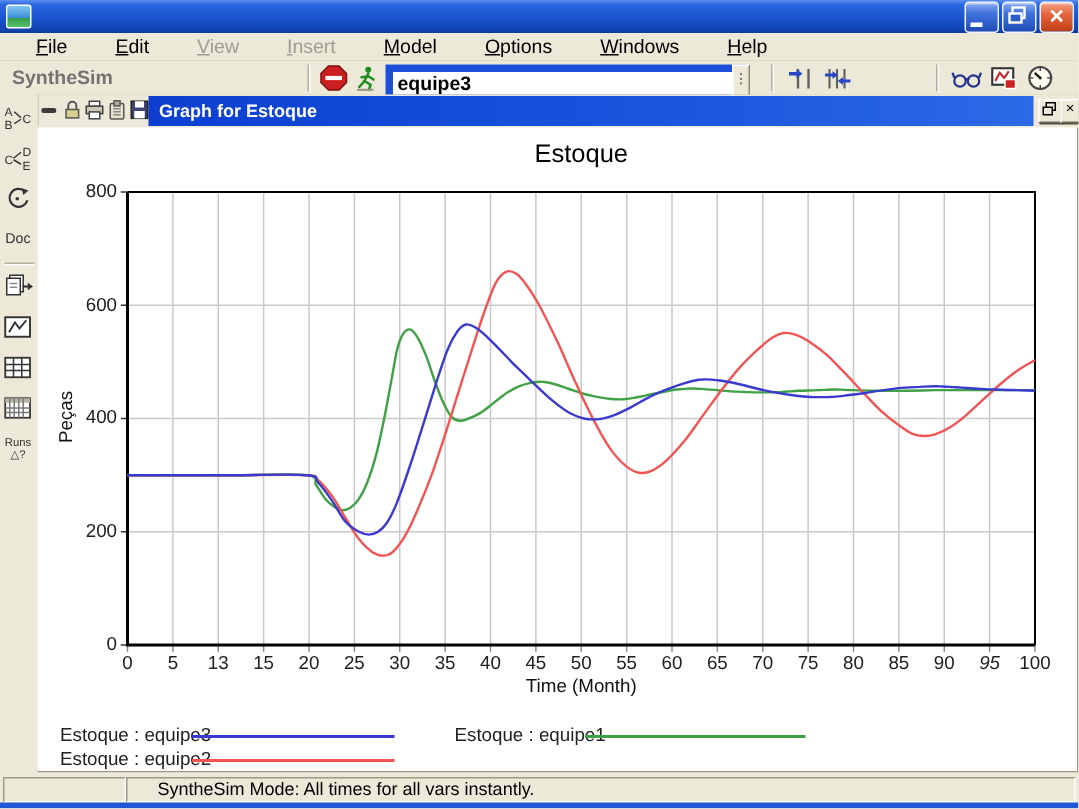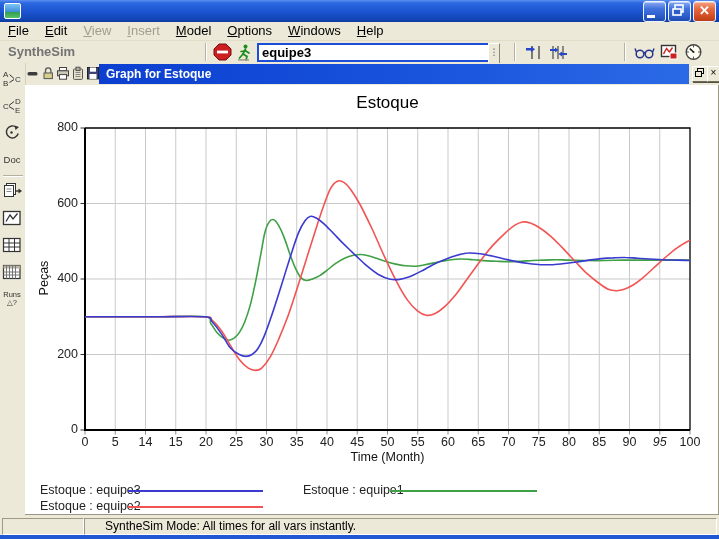--- a/index.html
+++ b/index.html
@@ -18,30 +18,30 @@
     background:linear-gradient(180deg,#8aabf2 0%,#4273dd 35%,#2c5cc8 75%,#1f4ab0 100%);
     position:relative;box-shadow:inset 0 1px 0 rgba(255,255,255,.45);}
   .cap-btn.close{background:linear-gradient(180deg,#f2a184 0%,#e4653c 40%,#cf4b22 80%,#b93e18 100%);}
   .glyph-min{position:absolute;left:3px;bottom:3px;width:8px;height:3px;background:#fff;}
   .glyph-x{position:absolute;left:0;top:0;width:100%;height:100%;color:#fff;font-weight:bold;
     font-size:13px;line-height:18px;text-align:center;}
 
   
   .menubar{position:absolute;left:0;top:22px;width:719px;height:18px;background:#ece9d8;
     display:flex;align-items:center;font-size:13px;border-bottom:1px solid #e2ddc8;}
-  .menu-item{padding:1px 8px 2px 8px;color:#000;}
+  .menu-item{padding:1px 8px 2px 24px;color:#000;}
   .menu-item.disabled{color:#a09d90;}
 
   
   .toolbar{position:absolute;left:0;top:41px;width:719px;height:22px;background:#ece9d8;
     border-bottom:1px solid #c9c5b2;}
   .tb-label{position:absolute;left:8px;top:3px;font-weight:bold;font-size:13px;color:#737373;}
   .tb-sep{position:absolute;top:2px;width:1px;height:18px;background:#b5b1a0;box-shadow:1px 0 0 #fff;}
   .tb-icon{position:absolute;top:2px;width:19px;height:18px;}
-  .var-input{position:absolute;left:257px;top:2px;width:224px;height:15px;border:2px solid #1d4ed8;
+  .var-input{position:absolute;left:257px;top:2px;width:224px;height:15px;border:5px solid #1d4ed8;
     font-family:"Liberation Sans",sans-serif;font-size:13px;font-weight:bold;padding:0 3px;background:#fff;}
   .dots-btn{position:absolute;left:488px;top:2px;width:10px;height:19px;background:#ece9d8;
     border:1px solid;border-color:#fff #8a8774 #8a8774 #fff;font-size:9px;line-height:17px;
     text-align:center;color:#333;}
 
   
   .row2{position:absolute;left:0;top:63px;width:719px;height:22px;background:#ece9d8;}
   .minibar{position:absolute;left:26px;top:3px;display:flex;}
   .mini-btn{width:14px;height:15px;margin-right:1px;}
   .gw-titlebar{position:absolute;left:99px;top:1px;width:590px;height:20px;
@@ -370,21 +370,21 @@
         <path d="M85,128 H690 V430" fill="none" stroke="#000" stroke-width="1.3"></path>
         <line x1="85" y1="128" x2="85" y2="430" stroke="#000" stroke-width="2"></line>
         <line x1="84" y1="430" x2="690" y2="430" stroke="#000" stroke-width="2"></line>
         <path d="M85.0,316.8C91.0,316.8 109.2,316.8 121.3,316.8C133.4,316.8 143.7,316.8 157.6,316.8C171.5,316.8 195.9,315.6 204.8,316.8C213.7,317.9 208.8,320.9 210.8,323.5C212.9,326.2 214.9,330.2 216.9,332.6C218.9,335.0 221.0,336.6 222.9,337.9C224.9,339.1 226.6,340.1 228.4,340.2C230.2,340.2 232.0,339.5 233.8,338.3C235.6,337.0 237.5,335.3 239.3,332.6C241.1,329.9 242.9,326.6 244.7,322.0C246.5,317.5 248.3,312.2 250.2,305.4C252.0,298.7 253.9,289.8 255.6,281.6C257.3,273.5 258.9,264.4 260.4,256.4C262.0,248.3 263.3,239.0 264.7,233.3C266.1,227.7 267.4,224.6 268.9,222.4C270.4,220.1 272.1,219.2 273.8,219.7C275.4,220.2 276.9,222.5 278.6,225.4C280.3,228.3 282.2,232.5 284.0,237.1C285.9,241.7 287.6,247.7 289.5,253.0C291.4,258.2 293.6,264.3 295.5,268.4C297.5,272.6 299.2,275.9 301.0,277.9C302.8,279.9 304.5,280.3 306.4,280.5C308.3,280.7 310.3,279.8 312.5,279.0C314.7,278.2 317.3,277.0 319.7,275.6C322.2,274.2 324.3,272.4 327.0,270.3C329.7,268.2 333.1,265.2 336.1,263.1C339.1,261.1 342.2,259.2 345.1,257.9C348.1,256.5 350.9,255.8 353.6,255.2C356.3,254.7 358.9,254.3 361.5,254.5C364.1,254.6 366.5,255.2 369.3,256.0C372.2,256.7 375.4,258.0 378.4,259.0C381.5,260.0 384.5,261.1 387.5,262.0C390.5,262.9 393.6,263.6 396.6,264.3C399.6,264.9 402.5,265.5 405.6,265.8C408.8,266.1 412.3,266.3 415.3,266.2C418.4,266.0 420.9,265.5 423.8,265.0C426.7,264.5 429.9,263.8 432.9,263.1C435.9,262.5 438.9,261.8 441.9,261.3C445.0,260.7 448.0,260.1 451.0,259.7C454.0,259.4 457.1,259.1 460.1,259.0C463.1,258.9 466.1,259.2 469.2,259.4C472.2,259.6 475.2,259.9 478.3,260.1C481.3,260.4 484.3,260.7 487.3,260.9C490.3,261.1 492.9,261.1 496.4,261.3C499.9,261.4 504.5,261.6 508.5,261.6C512.5,261.6 516.6,261.4 520.6,261.3C524.6,261.1 528.7,260.7 532.7,260.5C536.7,260.3 540.8,260.3 544.8,260.1C548.8,260.0 552.9,259.7 556.9,259.7C560.9,259.7 564.0,260.0 569.0,260.1C574.0,260.3 581.1,260.4 587.1,260.5C593.2,260.6 599.3,260.6 605.3,260.5C611.3,260.4 617.4,260.2 623.4,260.1C629.5,260.1 634.5,260.1 641.6,260.1C648.7,260.1 657.7,260.1 665.8,260.1C673.9,260.1 686.0,260.1 690.0,260.1" fill="none" stroke="#3fa045" stroke-width="1.6" stroke-linejoin="round"></path>
         <path d="M85.0,316.8C91.0,316.8 109.2,316.8 121.3,316.8C133.4,316.8 143.7,316.8 157.6,316.8C171.5,316.8 195.7,316.2 204.8,316.8C213.9,317.3 209.3,317.9 212.1,320.1C214.8,322.4 218.1,326.2 221.1,330.3C224.2,334.5 227.2,340.2 230.2,345.1C233.2,349.9 236.3,355.6 239.3,359.4C242.3,363.2 245.6,366.3 248.3,368.1C251.1,369.9 253.4,370.4 255.6,370.4C257.8,370.4 259.2,370.3 261.7,368.1C264.1,365.9 267.3,361.9 270.1,357.1C273.0,352.4 275.7,346.1 278.6,339.4C281.5,332.7 284.6,325.1 287.7,316.8C290.7,308.4 293.7,298.9 296.8,289.6C299.8,280.3 302.8,270.4 305.8,260.9C308.8,251.3 312.0,241.3 314.9,232.2C317.8,223.1 320.7,213.8 323.4,206.5C326.0,199.2 328.3,192.6 330.6,188.4C332.9,184.2 335.1,182.2 337.3,181.2C339.5,180.2 341.6,180.8 343.9,182.4C346.3,183.9 348.5,186.5 351.2,190.3C353.9,194.1 356.7,198.5 360.3,205.0C363.8,211.6 368.3,220.9 372.4,229.5C376.4,238.2 380.4,248.0 384.5,256.7C388.5,265.4 392.7,274.4 396.6,281.6C400.4,288.9 403.9,295.2 407.5,300.1C411.0,305.0 414.6,308.6 417.8,311.1C420.9,313.6 423.4,314.8 426.2,315.2C429.0,315.7 431.7,315.1 434.7,313.7C437.7,312.3 440.7,310.3 444.4,306.9C448.0,303.6 452.4,298.7 456.5,293.7C460.5,288.8 464.5,282.6 468.6,277.1C472.6,271.6 476.6,265.8 480.7,260.5C484.7,255.2 488.7,249.9 492.8,245.4C496.8,240.9 501.2,236.7 504.9,233.3C508.5,230.0 511.6,227.3 514.5,225.4C517.5,223.5 519.8,222.4 522.4,222.0C525.0,221.6 527.6,222.2 530.3,223.1C533.0,224.0 535.3,225.1 538.8,227.3C542.2,229.5 546.8,232.8 550.8,236.3C554.9,239.9 558.9,244.3 563.0,248.4C567.0,252.6 571.0,257.0 575.0,261.3C579.1,265.5 583.1,270.0 587.1,273.7C591.2,277.4 595.7,281.0 599.3,283.5C602.8,286.1 605.5,288.0 608.3,289.2C611.1,290.4 613.7,290.6 616.2,290.7C618.7,290.8 620.6,290.5 623.4,289.6C626.3,288.6 629.9,287.0 633.1,285.0C636.4,283.1 639.2,280.9 642.8,277.9C646.4,274.8 650.9,270.6 654.9,266.9C658.9,263.3 663.2,259.2 667.0,256.0C670.8,252.7 674.1,249.9 677.9,247.3C681.7,244.6 688.0,241.3 690.0,240.1" fill="none" stroke="#f25454" stroke-width="1.6" stroke-linejoin="round"></path>
         <path d="M85.0,316.8C91.0,316.8 109.2,316.8 121.3,316.8C133.4,316.8 143.7,316.8 157.6,316.8C171.5,316.8 195.7,315.9 204.8,316.8C213.9,317.6 209.3,318.9 212.1,321.7C214.8,324.4 218.1,329.0 221.1,333.4C224.2,337.7 227.2,344.2 230.2,347.7C233.2,351.2 236.7,353.1 239.3,354.5C241.9,355.9 243.8,356.4 245.9,356.4C248.0,356.4 250.0,355.8 252.0,354.5C254.0,353.2 256.0,351.5 258.0,348.5C260.0,345.4 261.7,342.3 264.1,336.4C266.5,330.5 269.6,321.6 272.5,313.0C275.5,304.4 278.6,294.2 281.6,284.7C284.6,275.1 287.9,264.3 290.7,255.6C293.5,246.9 296.1,238.4 298.6,232.6C301.0,226.7 303.2,223.2 305.2,220.5C307.2,217.8 308.7,216.7 310.7,216.3C312.6,216.0 314.5,217.0 316.7,218.2C318.9,219.5 321.3,221.4 324.0,223.9C326.7,226.3 330.0,229.9 333.0,232.9C336.1,236.0 338.6,238.9 342.1,242.4C345.7,245.9 350.2,250.2 354.2,254.1C358.3,257.9 362.3,262.0 366.3,265.4C370.4,268.8 374.6,272.2 378.4,274.5C382.3,276.7 385.8,278.2 389.3,279.0C392.8,279.8 396.4,279.7 399.6,279.4C402.8,279.1 405.1,278.4 408.7,277.1C412.2,275.8 416.7,273.5 420.8,271.4C424.8,269.4 428.8,266.7 432.9,264.7C436.9,262.6 440.9,260.9 445.0,259.4C449.0,257.8 453.2,256.3 457.1,255.2C460.9,254.1 464.1,253.2 468.0,253.0C471.8,252.7 476.0,253.2 480.1,253.7C484.1,254.2 488.1,255.1 492.2,256.0C496.2,256.9 500.2,258.0 504.3,259.0C508.3,259.9 512.3,260.9 516.4,261.6C520.4,262.4 524.4,263.0 528.5,263.5C532.5,264.0 536.5,264.5 540.6,264.7C544.6,264.8 548.6,264.8 552.7,264.7C556.7,264.5 560.7,264.0 564.8,263.5C568.8,263.1 572.8,262.6 576.9,262.0C580.9,261.4 584.9,260.7 589.0,260.1C593.0,259.6 597.0,259.0 601.1,258.6C605.1,258.2 609.1,258.0 613.2,257.9C617.2,257.7 621.2,257.4 625.3,257.5C629.3,257.5 633.3,258.0 637.4,258.2C641.4,258.5 645.2,258.7 649.5,259.0C653.7,259.2 658.0,259.6 662.8,259.7C667.5,259.9 673.4,260.0 677.9,260.1C682.4,260.3 688.0,260.4 690.0,260.5" fill="none" stroke="#3a3ad0" stroke-width="1.6" stroke-linejoin="round"></path>
       </svg></div>
   <div id="tick-layer">
       <span class="xtick" style="left: 71px; top: 435px;">0</span>
       <span class="xtick" style="left: 101.25px; top: 435px;">5</span>
-      <span class="xtick" style="left: 131.5px; top: 435px;">14</span>
+      <span class="xtick" style="left: 131.5px; top: 435px;">13</span>
       <span class="xtick" style="left: 161.75px; top: 435px;">15</span>
       <span class="xtick" style="left: 192px; top: 435px;">20</span>
       <span class="xtick" style="left: 222.25px; top: 435px;">25</span>
       <span class="xtick" style="left: 252.5px; top: 435px;">30</span>
       <span class="xtick" style="left: 282.75px; top: 435px;">35</span>
       <span class="xtick" style="left: 313px; top: 435px;">40</span>
       <span class="xtick" style="left: 343.25px; top: 435px;">45</span>
       <span class="xtick" style="left: 373.5px; top: 435px;">50</span>
       <span class="xtick" style="left: 403.75px; top: 435px;">55</span>
       <span class="xtick" style="left: 434px; top: 435px;">60</span>

